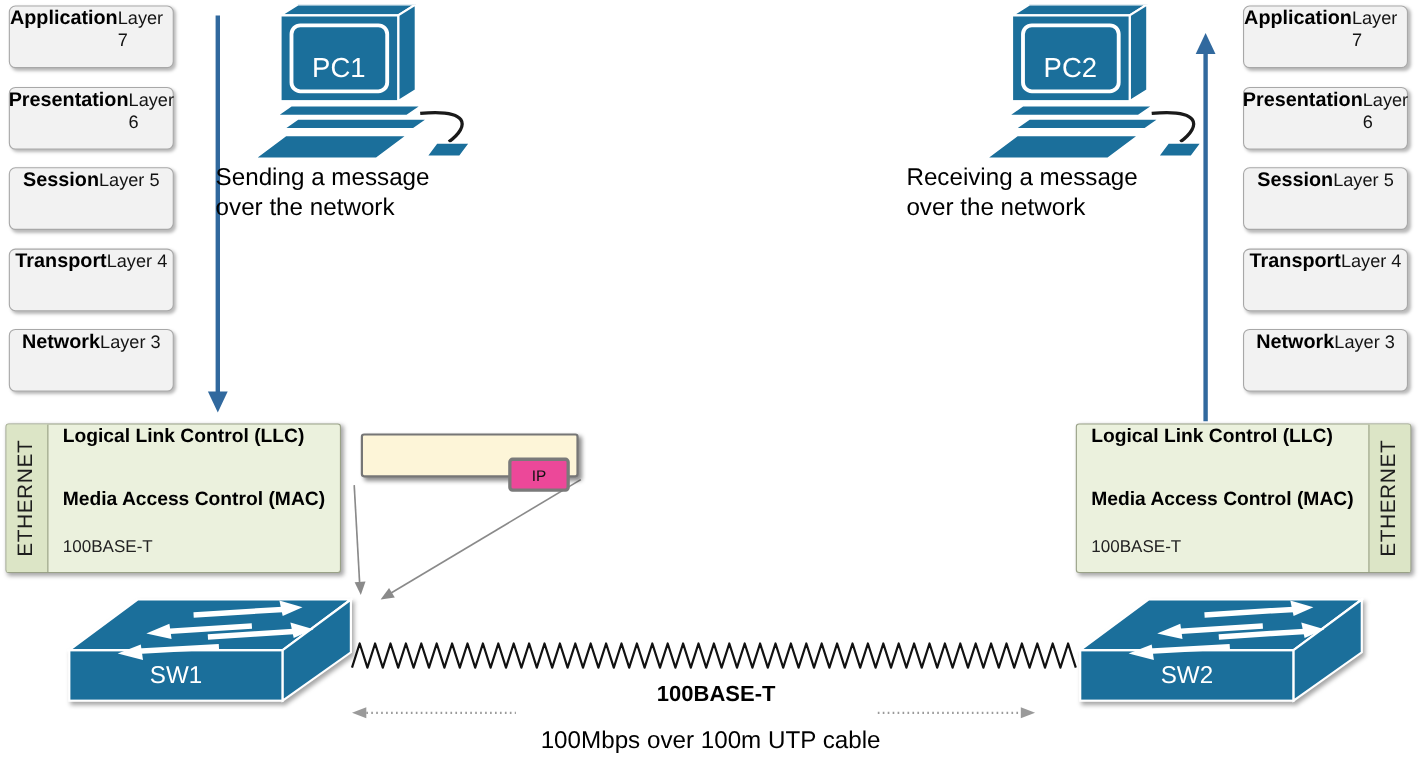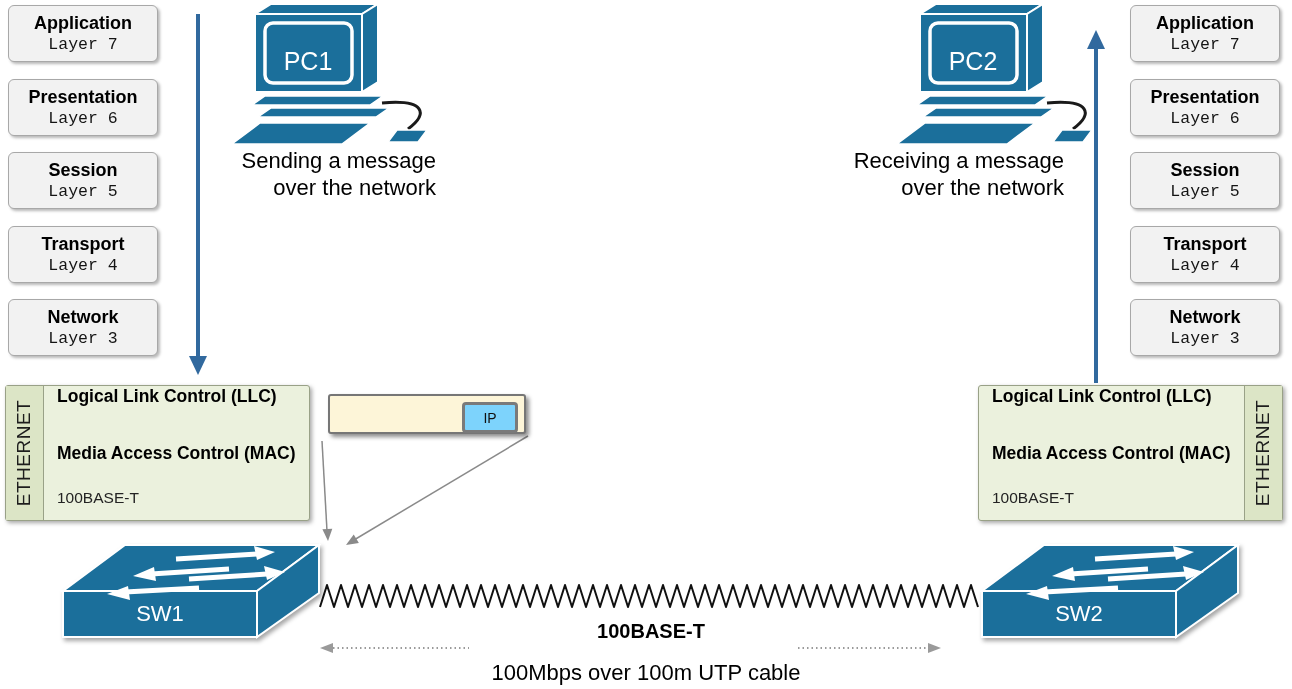--- a/index.html
+++ b/index.html
@@ -3,29 +3,29 @@
 <meta charset="utf-8">
 <style>
   html,body{margin:0;padding:0;background:#fff;}
   .stage{position:relative;width:1292px;height:689px;background:#ffffff;
          font-family:"Liberation Sans",sans-serif;overflow:hidden;}
 
   
   .osi-box{position:absolute;width:148px;height:55px;background:#f2f2f2;
            border:1px solid #a8a8a8;border-radius:6px;
            box-shadow:2px 2px 3px rgba(0,0,0,.28);
-           display:flex;flex-direction:column;align-items:center;justify-content:center;}
+           display:flex;flex-direction:row;justify-content:center;}
   .osi-name{font-weight:bold;font-size:18px;color:#000;line-height:21px;}
-  .osi-layer{font-size:16.5px;color:#141414;line-height:20px;margin-top:1px;font-family:Liberation Mono, monospace;}
+  .osi-layer{font-size:16.5px;color:#141414;line-height:20px;margin-top:1px;}
 
   
   .overlay{position:absolute;left:0;top:0;pointer-events:none;}
 
   
-  .caption{position:absolute;width:240px;text-align:right;font-size:22px;
+  .caption{position:absolute;width:240px;text-align:left;font-size:22px;
            color:#000;line-height:27px;}
 
   
   .eth-box{position:absolute;top:385px;width:303px;height:134px;background:#ebf1dd;
            border:1px solid #99a187;border-radius:3px;
            box-shadow:2px 2px 4px rgba(0,0,0,.35);}
   .eth-strip{position:absolute;top:0;height:100%;width:37px;background:#dce5c6;
              display:flex;align-items:center;justify-content:center;}
   .eth-strip.left{left:0;border-right:1px solid #99a187;}
   .eth-strip.right{right:0;border-left:1px solid #99a187;}
@@ -38,22 +38,22 @@
   .eth-llc{}
   .eth-mac{margin-top:36px;}
   .eth-phy{margin-top:25px;font-size:15.5px;color:#232323;}
 
   
   .frame-box{position:absolute;left:328px;top:394px;width:194px;height:36px;
              background:#fdf5d8;border:2px solid #767676;border-radius:3px;
              box-shadow:3px 3px 4px rgba(0,0,0,.45);}
   .frame-label{position:absolute;left:9px;top:0;height:100%;display:flex;
                align-items:center;font-size:17px;color:#101010;}
-  .ip-chip{position:absolute;right:6px;top:6px;width:50px;height:25px;
-           background:#7dd3fc;border:3px solid #7a7a7a;border-radius:4px;
+  .ip-chip{position:absolute;right:6px;top:20px;width:50px;height:25px;
+           background:#ec4899;border:3px solid #7a7a7a;border-radius:4px;
            display:flex;align-items:center;justify-content:center;
            font-size:14px;color:#111;}
 
   
   .cable-standard{position:absolute;left:451px;top:620px;width:400px;text-align:center;
                   font-weight:bold;font-size:20px;color:#000;}
   .cable-desc{position:absolute;left:446px;top:660px;width:400px;text-align:center;
               font-size:22px;color:#000;}
 
   .device-svg{position:absolute;}

